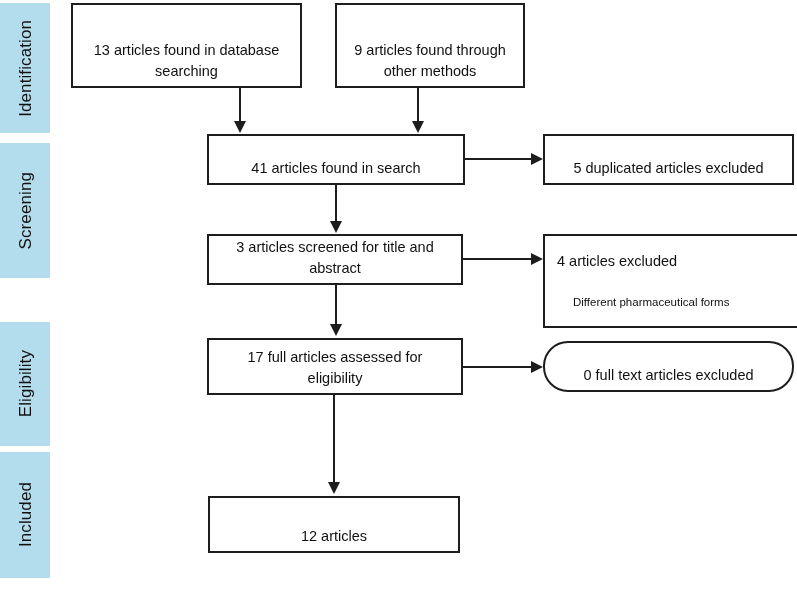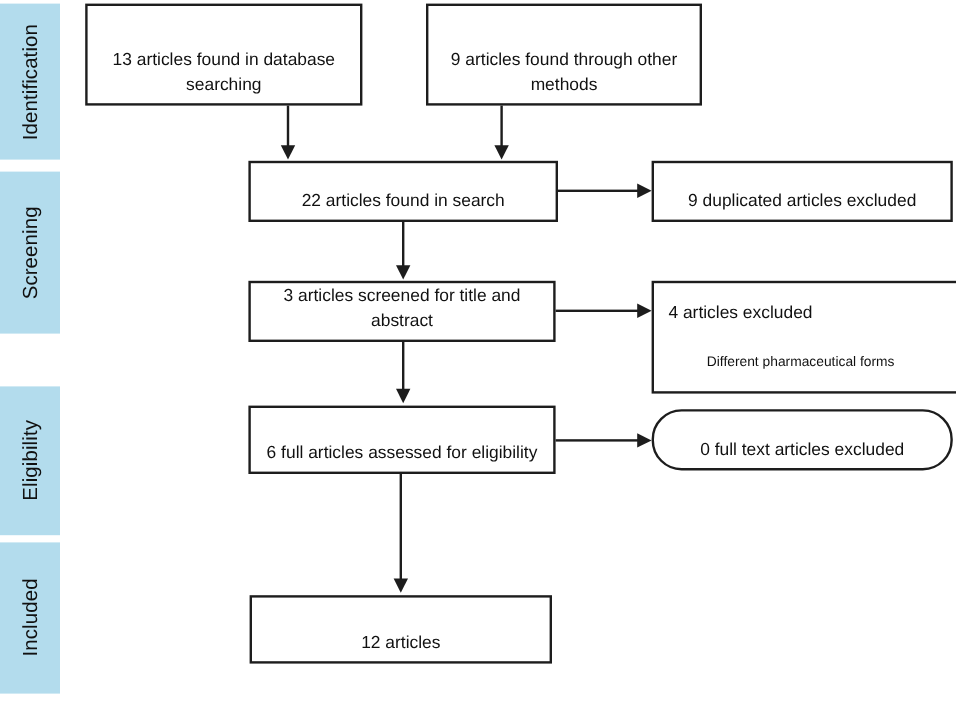--- a/index.html
+++ b/index.html
@@ -65,21 +65,21 @@
   }
   .flow-box.align-left .flow-box-text {
     text-align: left;
   }
   .flow-box-subtext {
     font-size: 11.5px;
     line-height: 1.4;
     text-align: left;
     color: #111111;
     margin-top: 22px;
-    margin-left: 32px;
+    margin-left: 16px;
   }
 
   
   .conn-v {
     position: absolute;
     width: 2px;
     background: #1d1d1d;
   }
   .conn-h {
     position: absolute;
@@ -121,37 +121,37 @@
   </div>
 
   <div class="stage-band" style="top:452px; height:126px; width:50px;">
     <span class="stage-band-label">Included</span>
   </div>
 
   <div class="flow-box" style="left:71px; top:3px; width:231px; height:85px;">
     <span class="flow-box-text">13 articles found in database searching</span>
   </div>
 
-  <div class="flow-box" style="left:355px; top:3px; width:230px; height:85px;">
+  <div class="flow-box" style="left:335px; top:3px; width:190px; height:85px;">
     <span class="flow-box-text">9 articles found through other methods</span>
   </div>
 
   <div class="conn-h" style="left:239px; top:88px; width:2px; height:0;"></div>
   <div class="conn-v" style="left:239px; top:88px; height:34px;"></div>
   <div class="arrow-down" style="left:233.5px; top:121px;"></div>
 
   <div class="conn-v" style="left:417px; top:88px; height:34px;"></div>
   <div class="arrow-down" style="left:411.5px; top:121px;"></div>
 
   <div class="flow-box" style="left:207px; top:134px; width:258px; height:51px;">
-    <span class="flow-box-text">22 articles found in search</span>
+    <span class="flow-box-text">41 articles found in search</span>
   </div>
 
   <div class="flow-box" style="left:543px; top:134px; width:251px; height:51px;">
-    <span class="flow-box-text">9 duplicated articles excluded</span>
+    <span class="flow-box-text">5 duplicated articles excluded</span>
   </div>
 
   <div class="conn-h" style="left:465px; top:158px; width:67px;"></div>
   <div class="arrow-right" style="left:531px; top:152.5px;"></div>
 
   <div class="conn-v" style="left:335px; top:185px; height:37px;"></div>
   <div class="arrow-down" style="left:329.5px; top:221px;"></div>
 
   <div class="flow-box" style="left:207px; top:234px; width:256px; height:51px;">
     <span class="flow-box-text">3 articles screened for title and abstract</span>
@@ -162,21 +162,21 @@
     <span class="flow-box-subtext">Different pharmaceutical forms</span>
   </div>
 
   <div class="conn-h" style="left:463px; top:258px; width:69px;"></div>
   <div class="arrow-right" style="left:531px; top:252.5px;"></div>
 
   <div class="conn-v" style="left:335px; top:285px; height:40px;"></div>
   <div class="arrow-down" style="left:329.5px; top:324px;"></div>
 
   <div class="flow-box" style="left:207px; top:338px; width:256px; height:57px;">
-    <span class="flow-box-text">6 full articles assessed for eligibility</span>
+    <span class="flow-box-text">17 full articles assessed for eligibility</span>
   </div>
 
   <div class="flow-box" style="left:543px; top:341px; width:251px; height:51px;border-radius:25px;">
     <span class="flow-box-text">0 full text articles excluded</span>
   </div>
 
   <div class="conn-h" style="left:463px; top:366px; width:69px;"></div>
   <div class="arrow-right" style="left:531px; top:360.5px;"></div>
 
   <div class="conn-v" style="left:333px; top:395px; height:88px;"></div>

